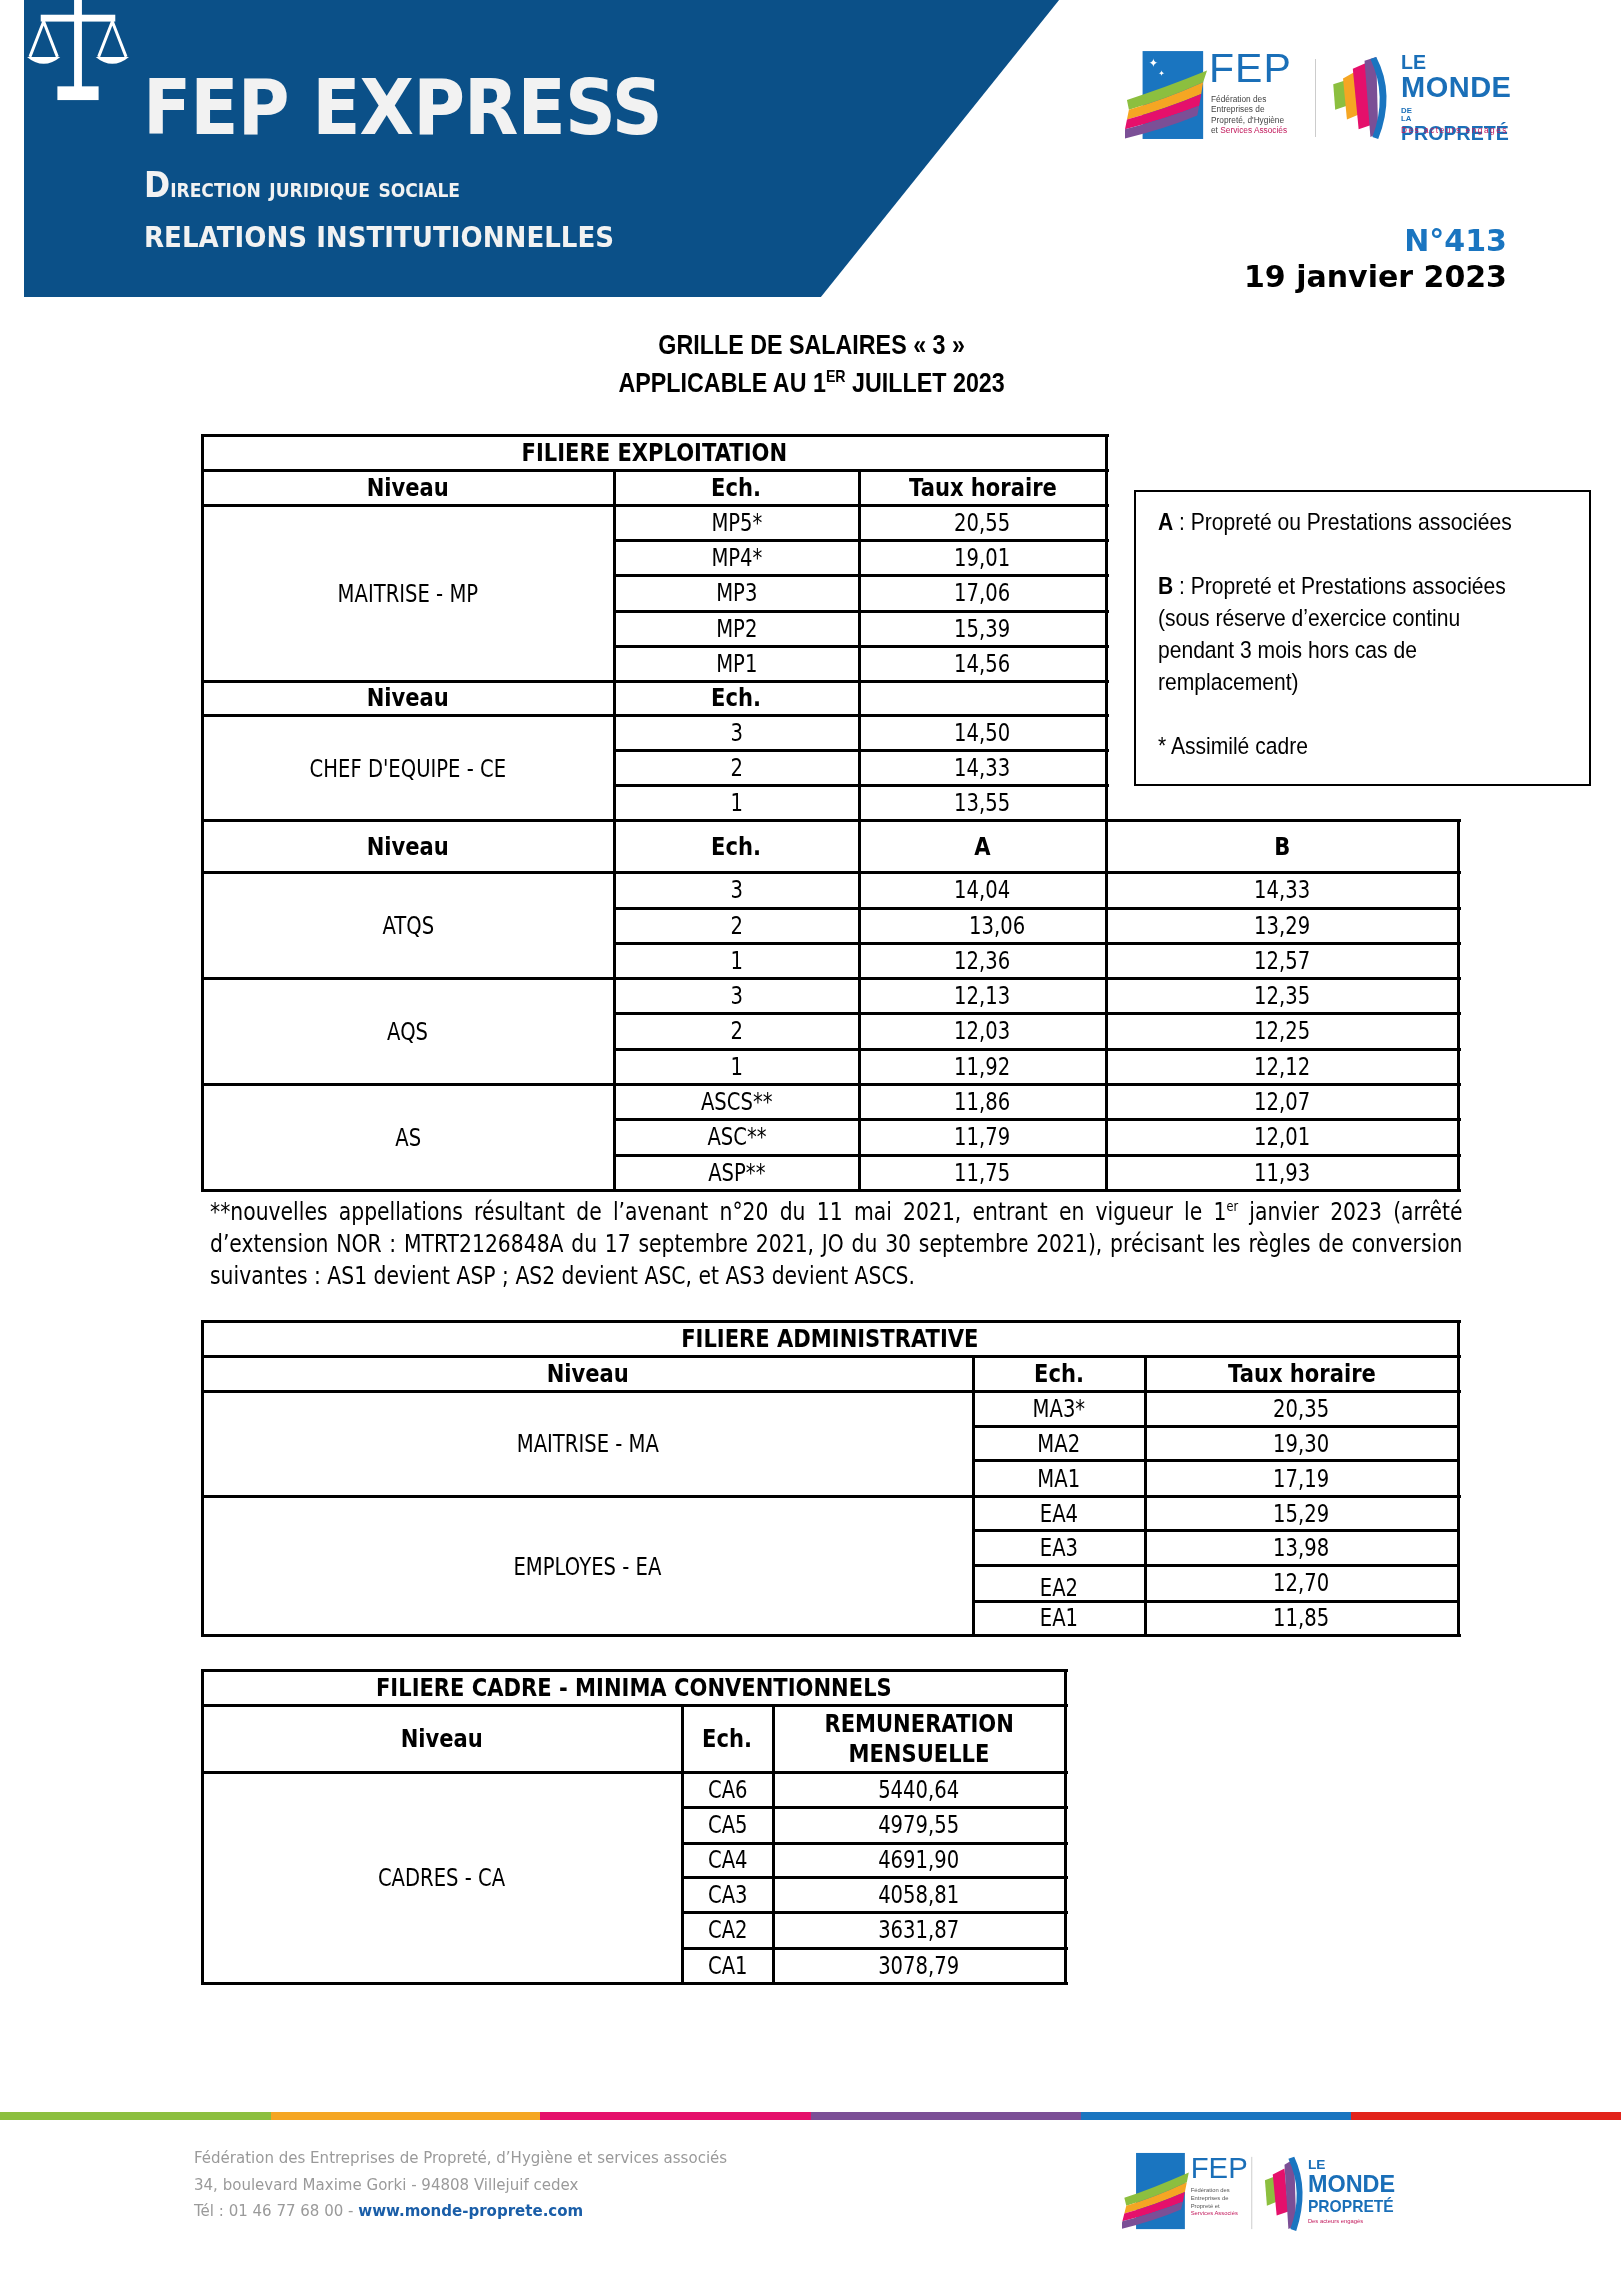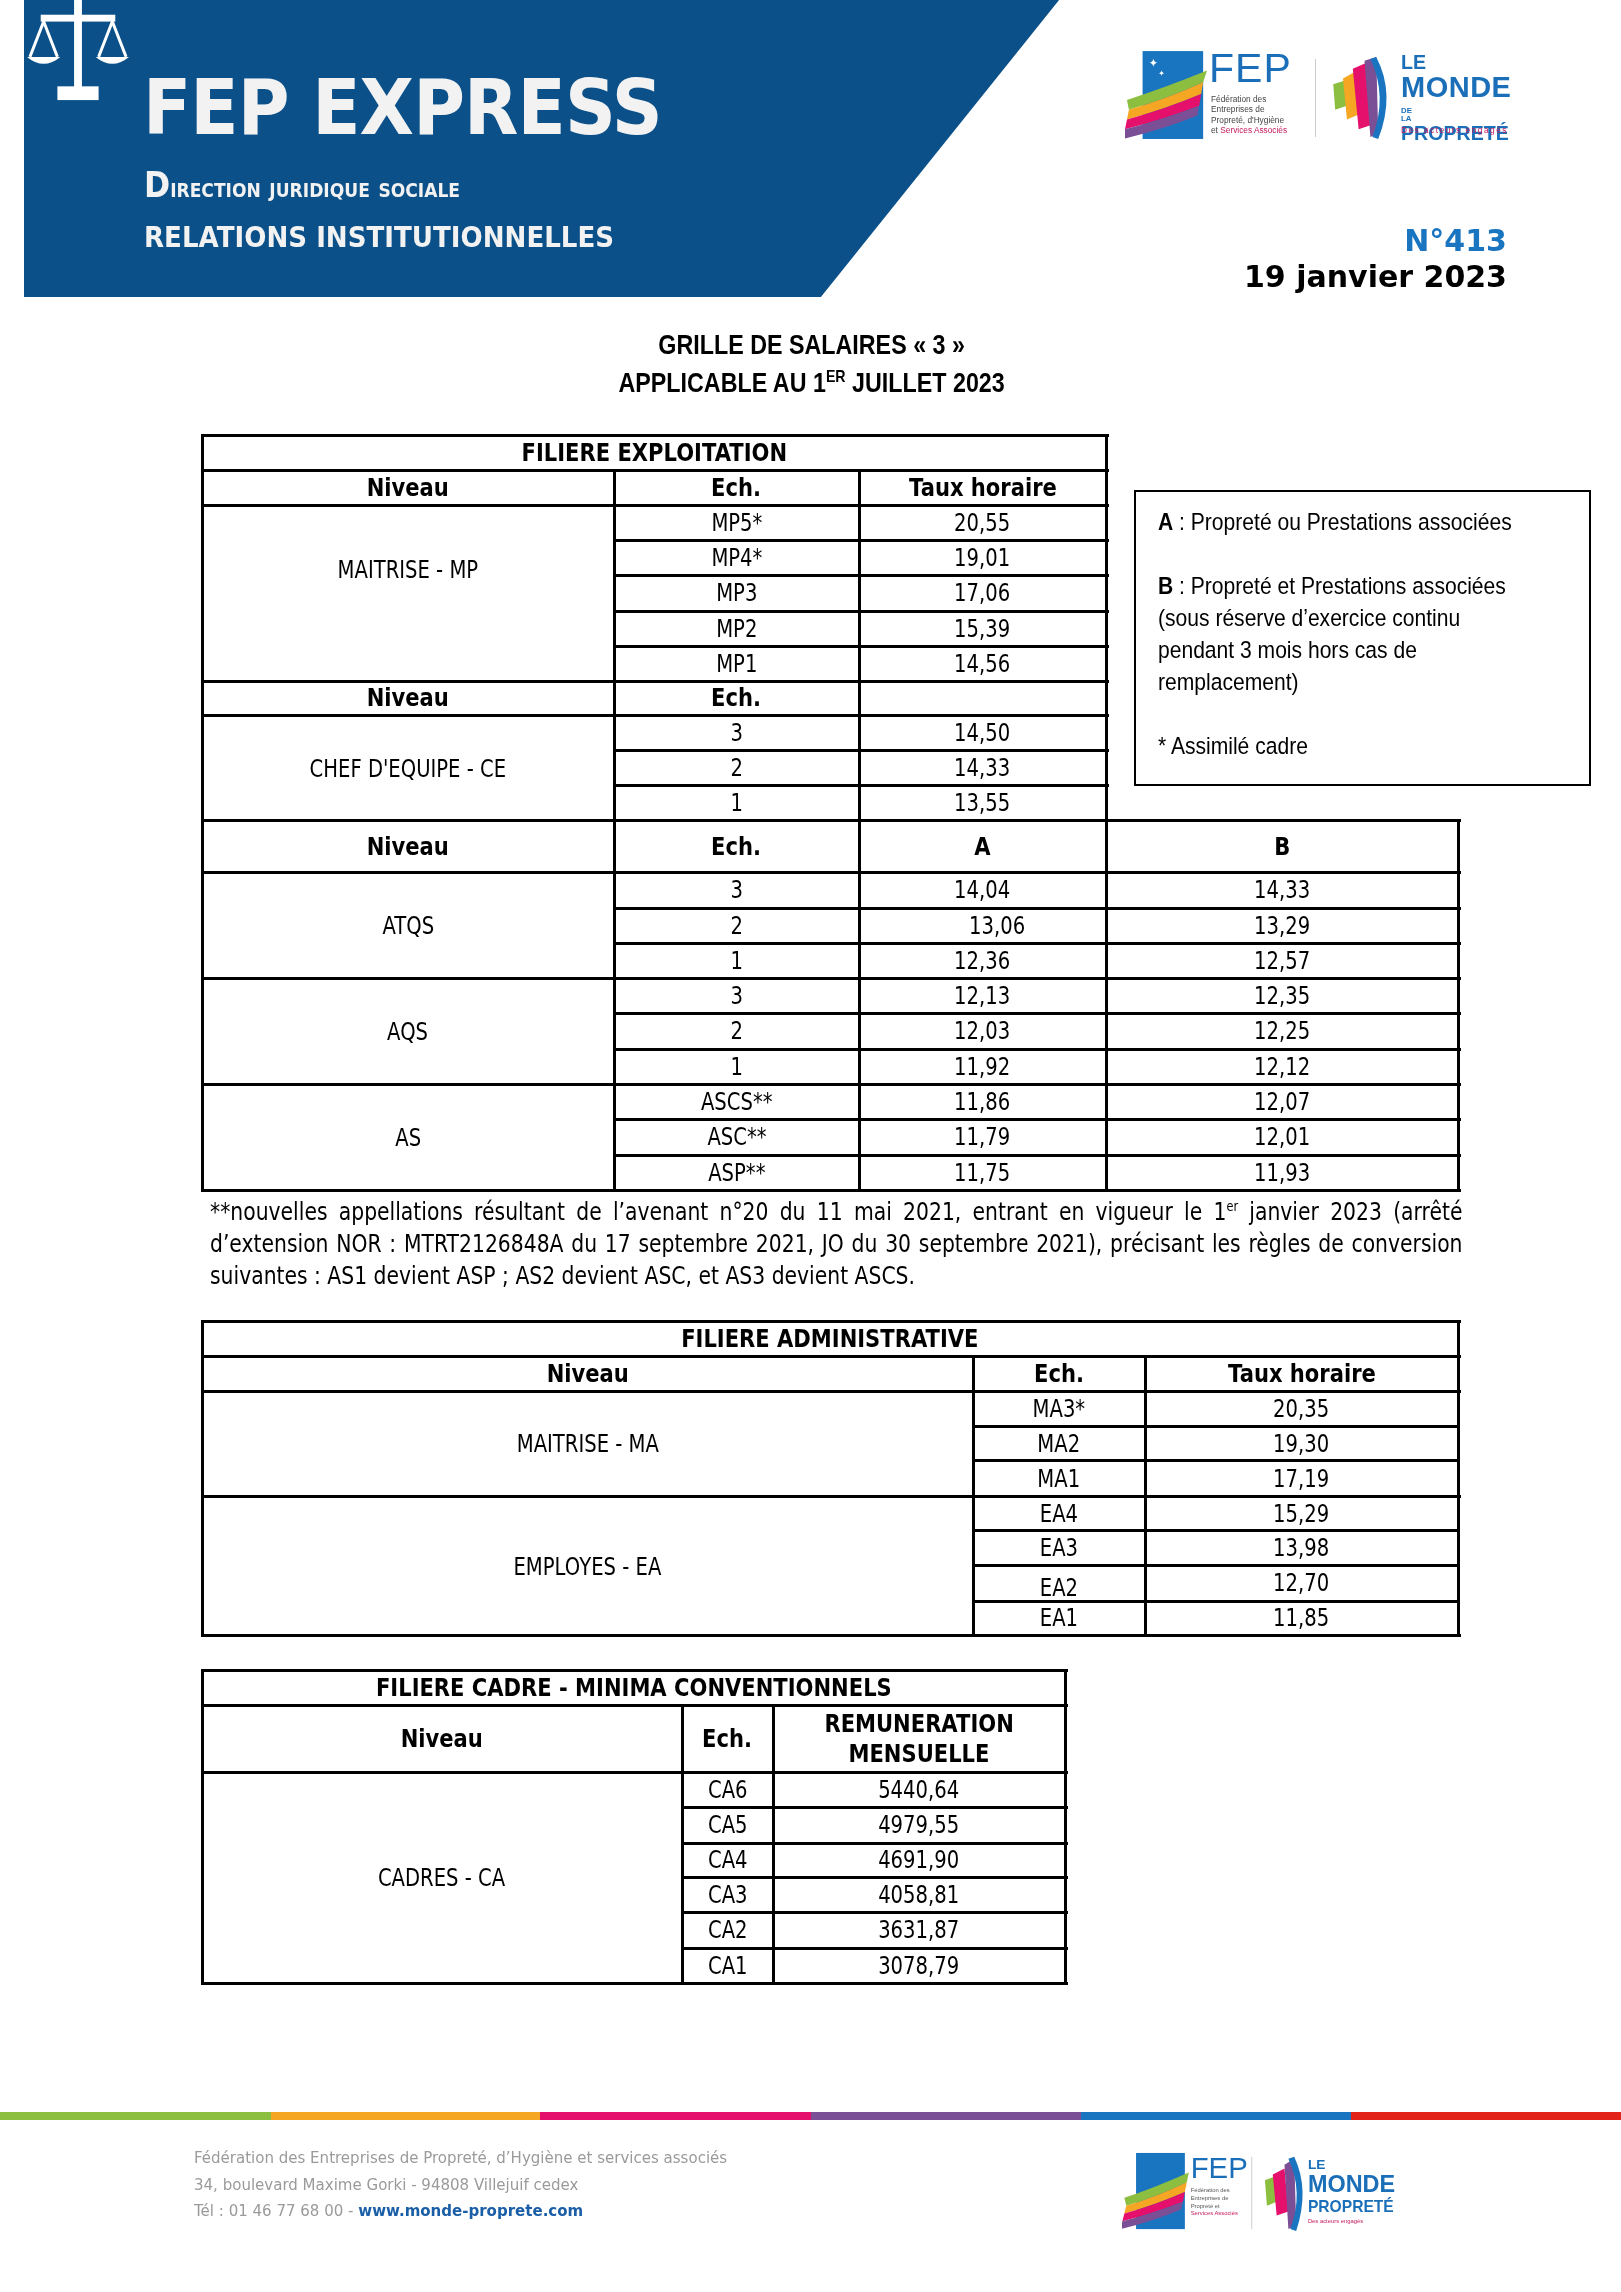--- a/index.html
+++ b/index.html
@@ -121,21 +121,21 @@
     </div>
     <div class="cell b" style="left: 202px; top: 470px; width: 412px; height: 34px;">
       <span class="txt">Niveau</span>
     </div>
     <div class="cell b" style="left: 614px; top: 470px; width: 245px; height: 34px;">
       <span class="txt">Ech.</span>
     </div>
     <div class="cell b" style="left: 859px; top: 470px; width: 247px; height: 34px;">
       <span class="txt">Taux horaire</span>
     </div>
-    <div class="cell" style="left: 202px; top: 481px; width: 412px; height: 176px;">
+    <div class="cell" style="left: 202px; top: 505px; width: 412px; height: 176px;">
       <span class="txt">MAITRISE - MP</span>
     </div>
     <div class="cell" style="left: 614px; top: 505px; width: 245px; height: 35px; align-items: center;">
       <span class="txt">MP5*</span>
     </div>
     <div class="cell" style="left: 859px; top: 505px; width: 247px; height: 35px;">
       <span class="txt">20,55</span>
     </div>
     <div class="cell" style="left: 614px; top: 540px; width: 245px; height: 35px;">
       <span class="txt">MP4*</span>

